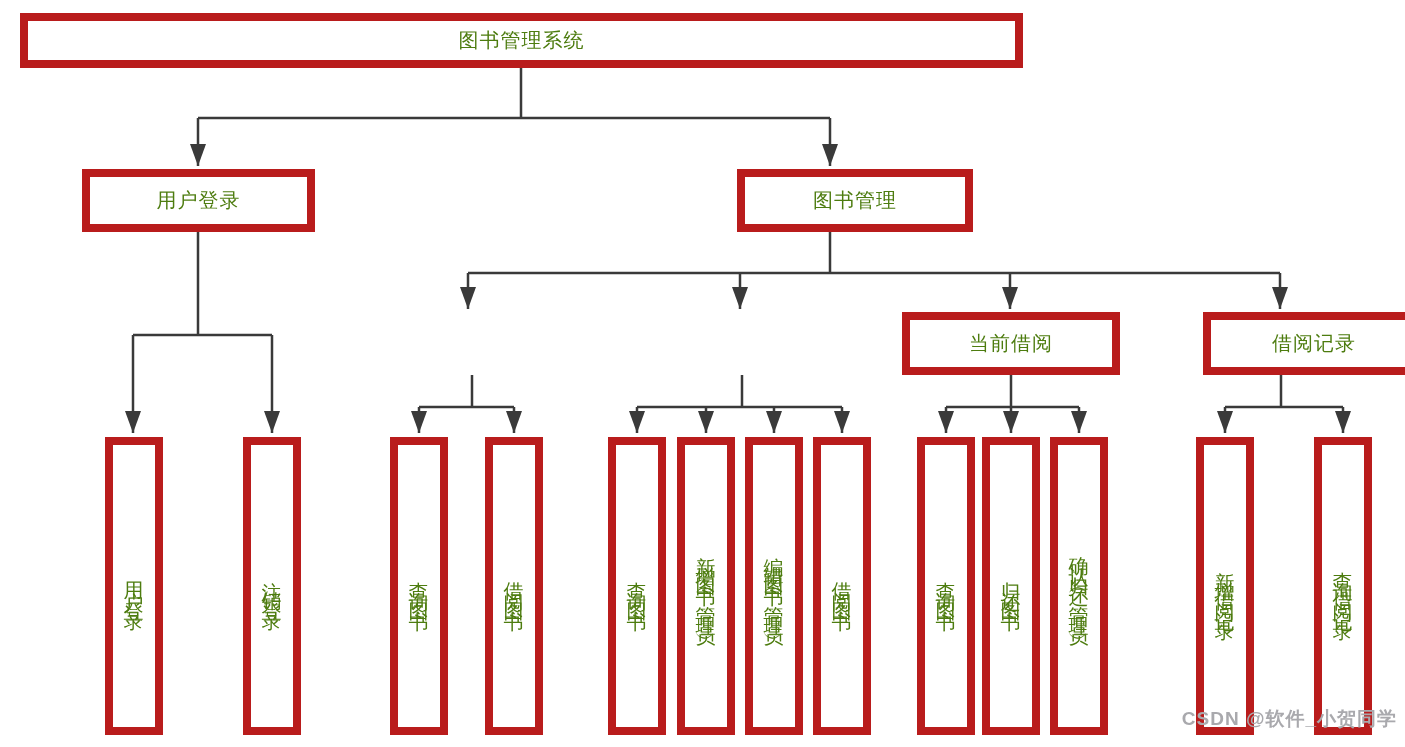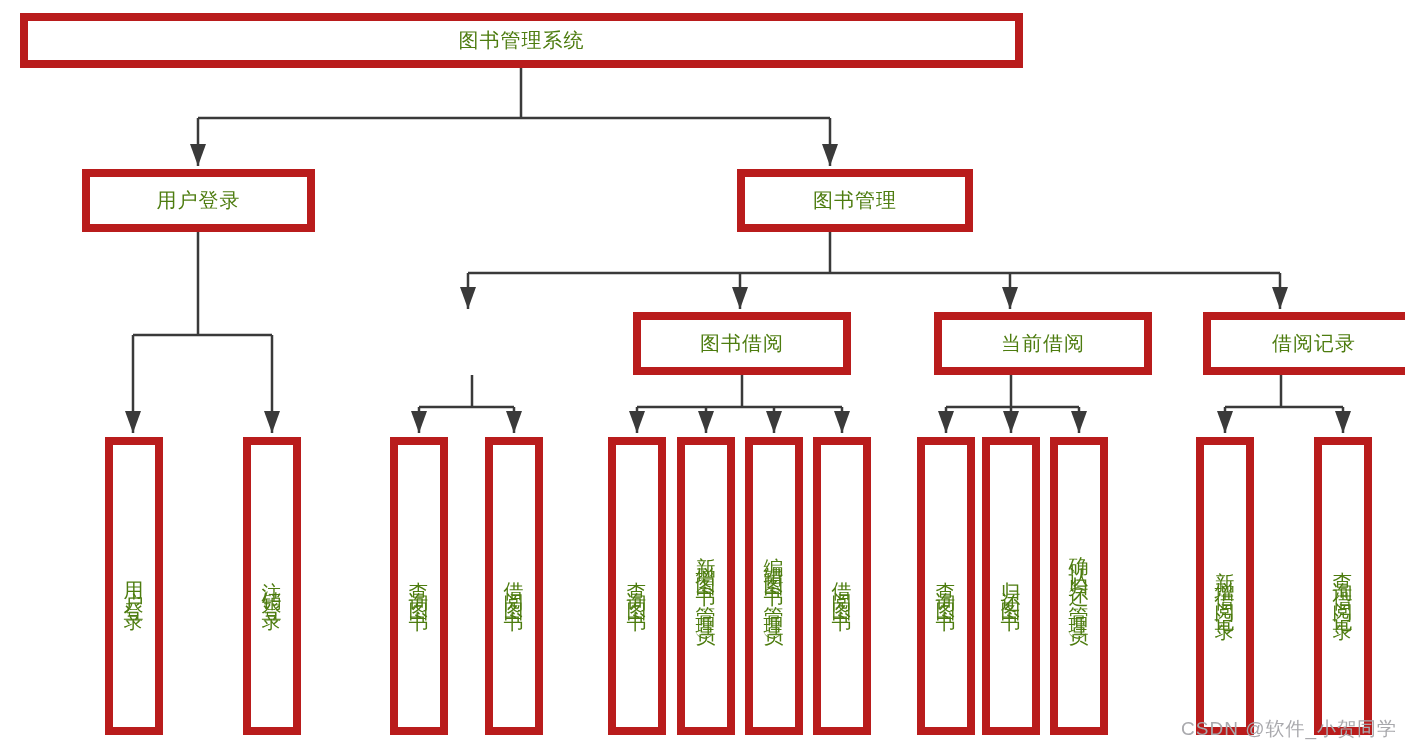--- a/index.html
+++ b/index.html
@@ -51,26 +51,27 @@
   .vnode {
     writing-mode: vertical-rl;
     text-orientation: mixed;
     font-size: 20px;
     letter-spacing: 10px;
     line-height: 1;
   }
   #watermark {
     position: absolute;
     right: 8px;
-    bottom: 5px;
+    bottom: 15px;
     font-size: 19px;
     color: #a9a9ad;
     letter-spacing: 1px;
     white-space: nowrap;
     z-index: 5;
+    font-weight: bold;
   }
 </style>
 </head>
 <body>
 
 <div id="stage">
 
   <svg id="edges" viewBox="0 0 1405 747" xmlns="http://www.w3.org/2000/svg">
     <defs>
       <marker id="arrowhead" markerUnits="userSpaceOnUse" markerWidth="26" markerHeight="18" refX="22" refY="8" orient="auto">
@@ -108,22 +109,21 @@
       <path d="M1225,407 L1225,433"></path>
       <path d="M1343,407 L1343,433"></path>
     </g>
   </svg>
 
   <div class="node hnode" style="left:20px; top:13px; width:1003px; height:55px;">图书管理系统</div>
 
   <div class="node hnode" style="left:82px; top:169px; width:233px; height:63px;">用户登录</div>
   <div class="node hnode" style="left:712px; top:169px; width:236px; height:63px;margin-left:25px;">图书管理</div>
 
-  <div class="node hnode" style="left:633px; top:312px; width:218px; height:63px;">图书借阅</div>
-  <div class="node hnode" style="left:902px; top:312px; width:218px; height:63px;margin-left:32px;">当前借阅</div>
+  <div class="node hnode" style="left:902px; top:312px; width:218px; height:63px;">当前借阅</div>
   <div class="node hnode" style="left:1170px; top:312px; width:222px; height:63px;margin-left:33px;">借阅记录</div>
 
   <div class="node vnode" style="left:105px; top:437px; width:58px; height:298px;">用户登录</div>
   <div class="node vnode" style="left:243px; top:437px; width:58px; height:298px;">注销登录</div>
 
   <div class="node vnode" style="left:390px; top:437px; width:58px; height:298px;">查询图书</div>
   <div class="node vnode" style="left:485px; top:437px; width:58px; height:298px;">借阅图书</div>
 
   <div class="node vnode" style="left:608px; top:437px; width:58px; height:298px;">查询图书</div>
   <div class="node vnode" style="left:677px; top:437px; width:58px; height:298px;">新增图书（管理员）</div>

